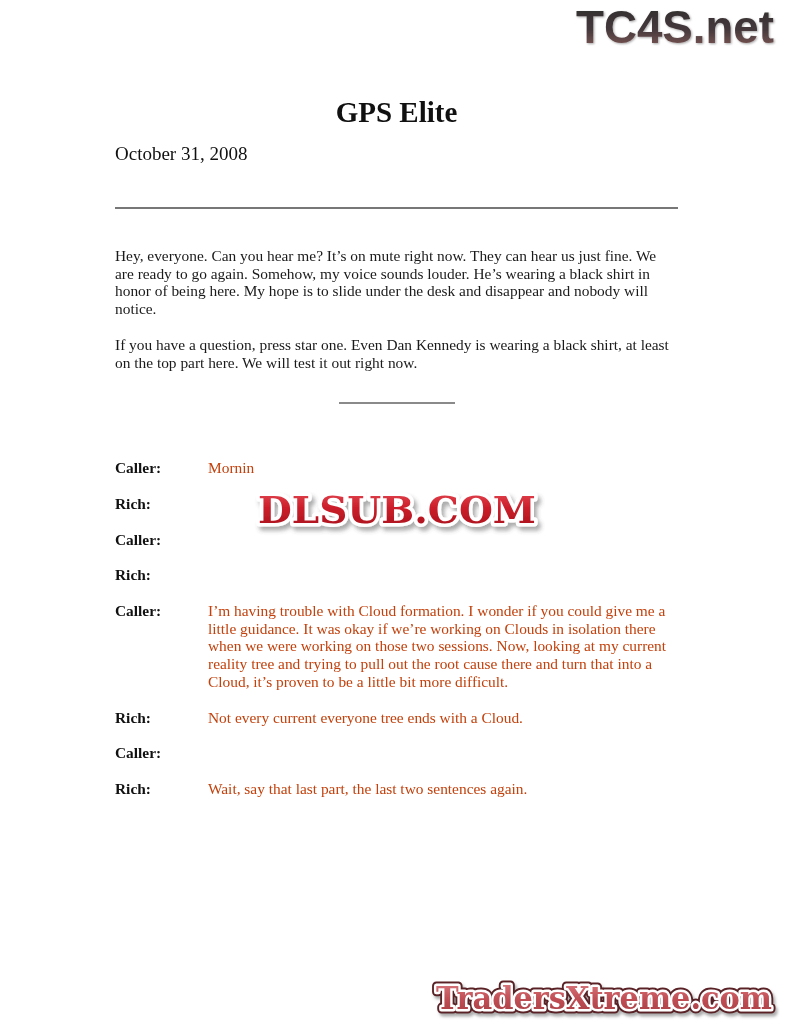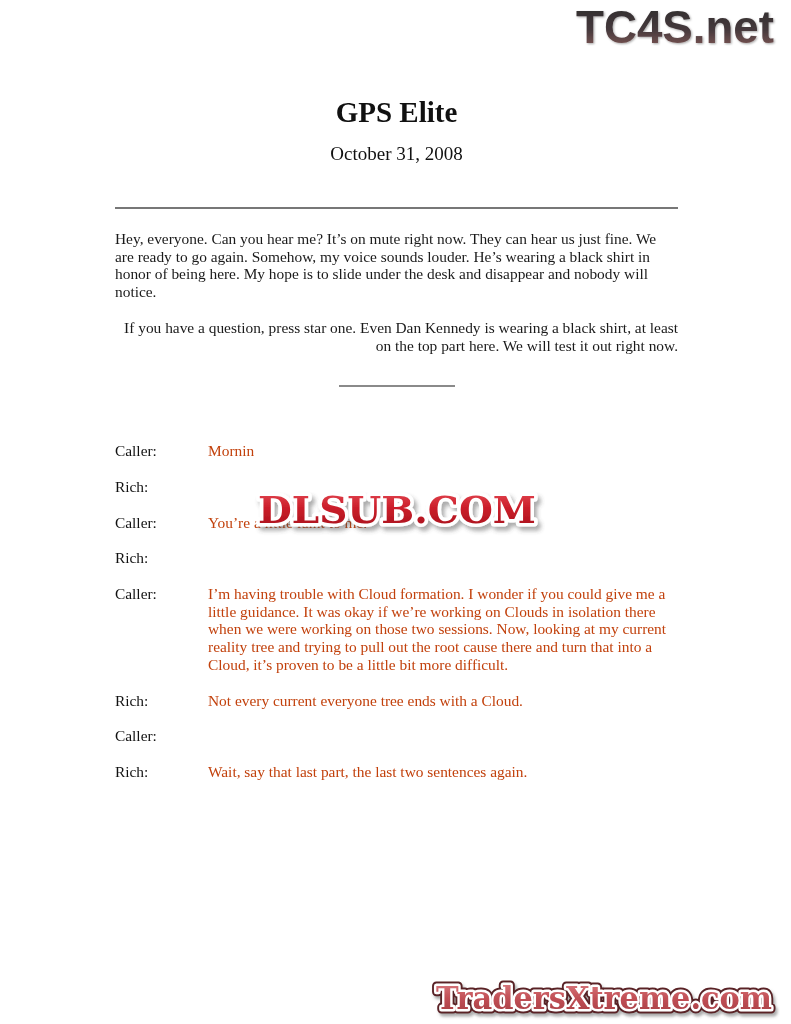--- a/index.html
+++ b/index.html
@@ -37,59 +37,58 @@
   }
   .doc-subtitle {
     text-align: center;
     font-size: 24px;
     font-weight: bold;
     line-height: 27px;
     margin-top: 12px;
     color: #111;
   }
   .doc-date {
-    text-align: center;
     font-size: 19px;
     line-height: 22px;
     margin-top: 14px;
     color: #111;
   }
   .rule {
     margin-top: 42px;
     border: none;
     border-top: 2px solid #777;
     height: 0;
     width: 100%;
   }
   .para {
     font-size: 15.4px;
     line-height: 17.7px;
     text-align: left;
   }
-  .para-1 { margin-top: 21px; }
-  .para-2 { margin-top: 18px; text-align: right; }
+  .para-1 { margin-top: 38px; }
+  .para-2 { margin-top: 18px; }
   .section-divider {
     margin: 31px auto 0 auto;
     width: 116px;
     border: none;
     border-top: 2px solid #8a8a8a;
     height: 0;
   }
 
   
   .dialogue { margin-top: 55px; }
   .dlg-row {
     display: flex;
     margin-bottom: 18px;
     font-size: 15.4px;
     line-height: 17.7px;
   }
   .dlg-speaker {
     flex: 0 0 93px;
-    font-weight: normal;
+    font-weight: bold;
     color: #111;
   }
   .dlg-text { flex: 1; color: #c2410c; }
 
   
   .dlsub-watermark {
     position: absolute;
     left: 249px;
     top: 479px;
     z-index: 5;
@@ -136,21 +135,20 @@
     <div class="dialogue">
       <div class="dlg-row">
         <span class="dlg-speaker">Caller:</span>
         <span class="dlg-text">Mornin</span>
       </div>
       <div class="dlg-row">
         <span class="dlg-speaker">Rich:</span>
       </div>
       <div class="dlg-row">
         <span class="dlg-speaker">Caller:</span>
-        <span class="dlg-text">You’re a little faint to me.</span>
       </div>
       <div class="dlg-row">
         <span class="dlg-speaker">Rich:</span>
       </div>
       <div class="dlg-row">
         <span class="dlg-speaker">Caller:</span>
         <span class="dlg-text">I’m having trouble with Cloud formation. I wonder if you could give me a little guidance. It was okay if we’re working on Clouds in isolation there when we were working on those two sessions. Now, looking at my current reality tree and trying to pull out the root cause there and turn that into a Cloud, it’s proven to be a little bit more difficult.</span>
       </div>
       <div class="dlg-row">
         <span class="dlg-speaker">Rich:</span>

